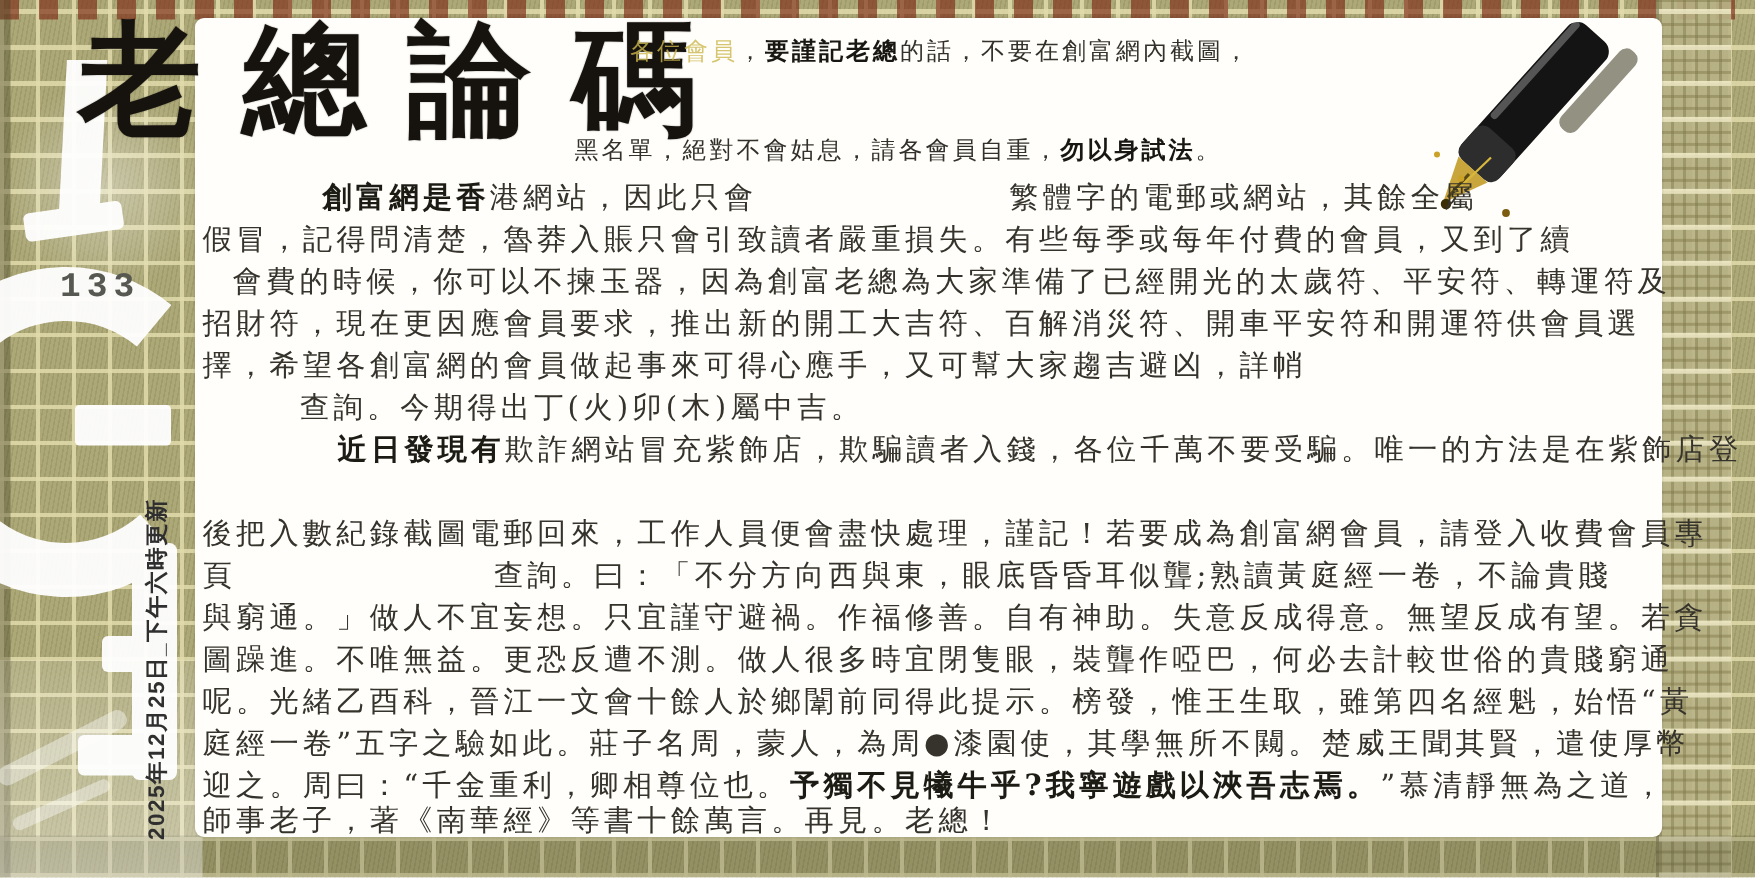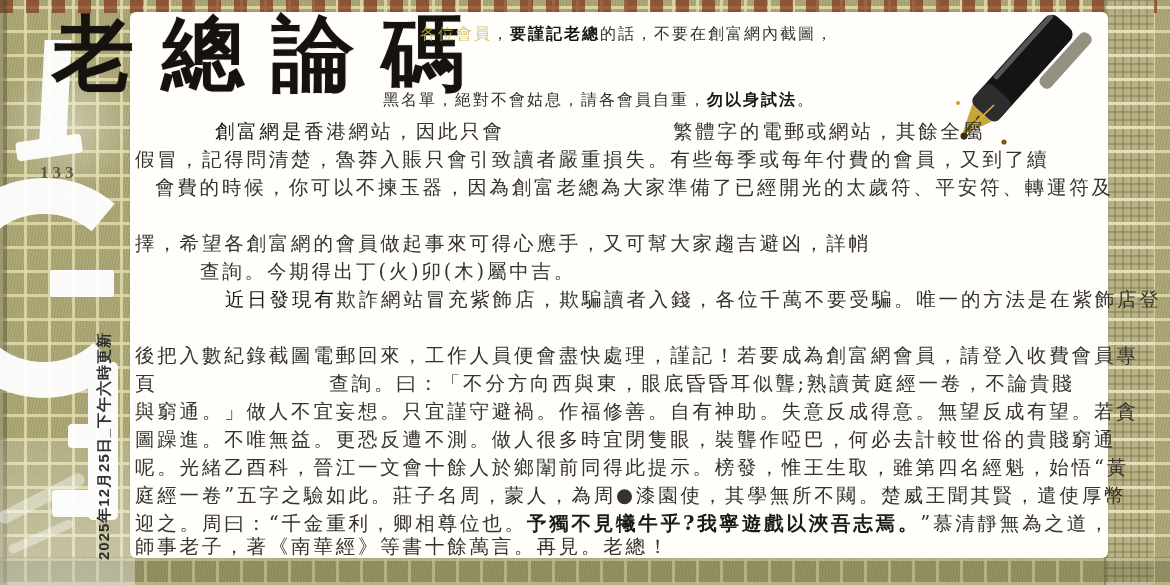--- a/index.html
+++ b/index.html
@@ -44,23 +44,23 @@
   .streak.s2{left:6px;top:532px;width:70px;height:9px;transform:rotate(-24deg);}
 
   .panel{
     position:absolute;left:130px;top:12px;width:978px;height:546px;
     background:#fffefa;border-radius:6px;
     box-shadow:0 0 0 1px rgba(0,0,0,.05);
   }
 
   .watermark{position:absolute;left:0;top:40px;}
   .issue-number{
-    position:absolute;left:40px;top:163px;
-    font-family:Liberation Serif, serif;
-    font-size:17px;font-weight:700;color:#585852;letter-spacing:4px;
+    position:absolute;left:40px;top:178px;
+    font-family:Liberation Mono, monospace;
+    font-size:23px;font-weight:700;color:#585852;letter-spacing:4px;
   }
   .update-date{
     position:absolute;left:95px;top:560px;
     transform:rotate(-90deg);transform-origin:0 0;
     font-family:"Liberation Sans","DejaVu Sans",sans-serif;
     font-size:15px;font-weight:700;color:#2f2f2f;letter-spacing:1px;
     white-space:nowrap;
   }
 
   .page-title{
@@ -68,21 +68,21 @@
     font-size:82px;font-weight:700;color:#16130e;
     letter-spacing:28px;white-space:nowrap;line-height:1;
     text-shadow:0 0 1px rgba(0,0,0,.45);
   }
 
   .nline{position:absolute;white-space:nowrap;font-size:16px;letter-spacing:2px;color:#33312a;}
   .nline .b{font-weight:700;color:#181711;}
   .faded{color:#cdb84e;opacity:.8;}
 
   .bline{position:absolute;white-space:nowrap;font-size:19.5px;letter-spacing:2.8px;color:#35332b;}
-  .bline .lead{font-weight:400;color:#1c1b14;margin-top:28px;}
+  .bline .lead{font-weight:700;color:#1c1b14;margin-top:28px;}
   .bline .b{font-weight:700;color:#1c1b14;margin-top:34px;}
   .gap-a{display:inline-block;width:168px;}
   .gap-b{display:inline-block;width:172px;}
 
   .pen{position:absolute;left:952px;top:8px;}
 </style>
 </head>
 <body>
 
 <div id="stage">
@@ -135,20 +135,21 @@
   </div>
   <div class="nline" style="left:383px;top:90px;">
     <span>黑名單，絕對不會姑息，請各會員自重，</span><span class="b">勿以身試法</span><span>。</span>
   </div>
 
   <div class="bline" style="left:215px;top:118px;">
     <span class="lead">創富網是香</span><span>港網站，因此只會</span><span class="gap-a"></span><span>繁體字的電郵或網站，其餘全屬</span>
   </div>
   <div class="bline" style="left:135px;top:146px;">假冒，記得問清楚，魯莽入賬只會引致讀者嚴重損失。有些每季或每年付費的會員，又到了續</div>
   <div class="bline" style="left:135px;top:174px;margin-left:20px;">會費的時候，你可以不揀玉器，因為創富老總為大家準備了已經開光的太歲符、平安符、轉運符及</div>
+  <div class="bline" style="left:135px;top:202px;">招財符，現在更因應會員要求，推出新的開工大吉符、百解消災符、開車平安符和開運符供會員選</div>
   <div class="bline" style="left:135px;top:230px;">擇，希望各創富網的會員做起事來可得心應手，又可幫大家趨吉避凶，詳帩</div>
   <div class="bline" style="left:200px;top:258px;">查詢。今期得出丁(火)卯(木)屬中吉。</div>
   <div class="bline" style="left:225px;top:286px;text-align:center;">
     <span class="lead">近日發現有</span><span>欺詐網站冒充紫飾店，欺騙讀者入錢，各位千萬不要受騙。唯一的方法是在紫飾店登</span>
   </div>
   <div class="bline" style="left:135px;top:342px;">後把入數紀錄截圖電郵回來，工作人員便會盡快處理，謹記！若要成為創富網會員，請登入收費會員專</div>
   <div class="bline" style="left:135px;top:370px;">
     <span>頁</span><span class="gap-b"></span><span>查詢。曰：「不分方向西與東，眼底昏昏耳似聾;熟讀黃庭經一卷，不論貴賤</span>
   </div>
   <div class="bline" style="left:135px;top:398px;">與窮通。」做人不宜妄想。只宜謹守避禍。作福修善。自有神助。失意反成得意。無望反成有望。若貪</div>

